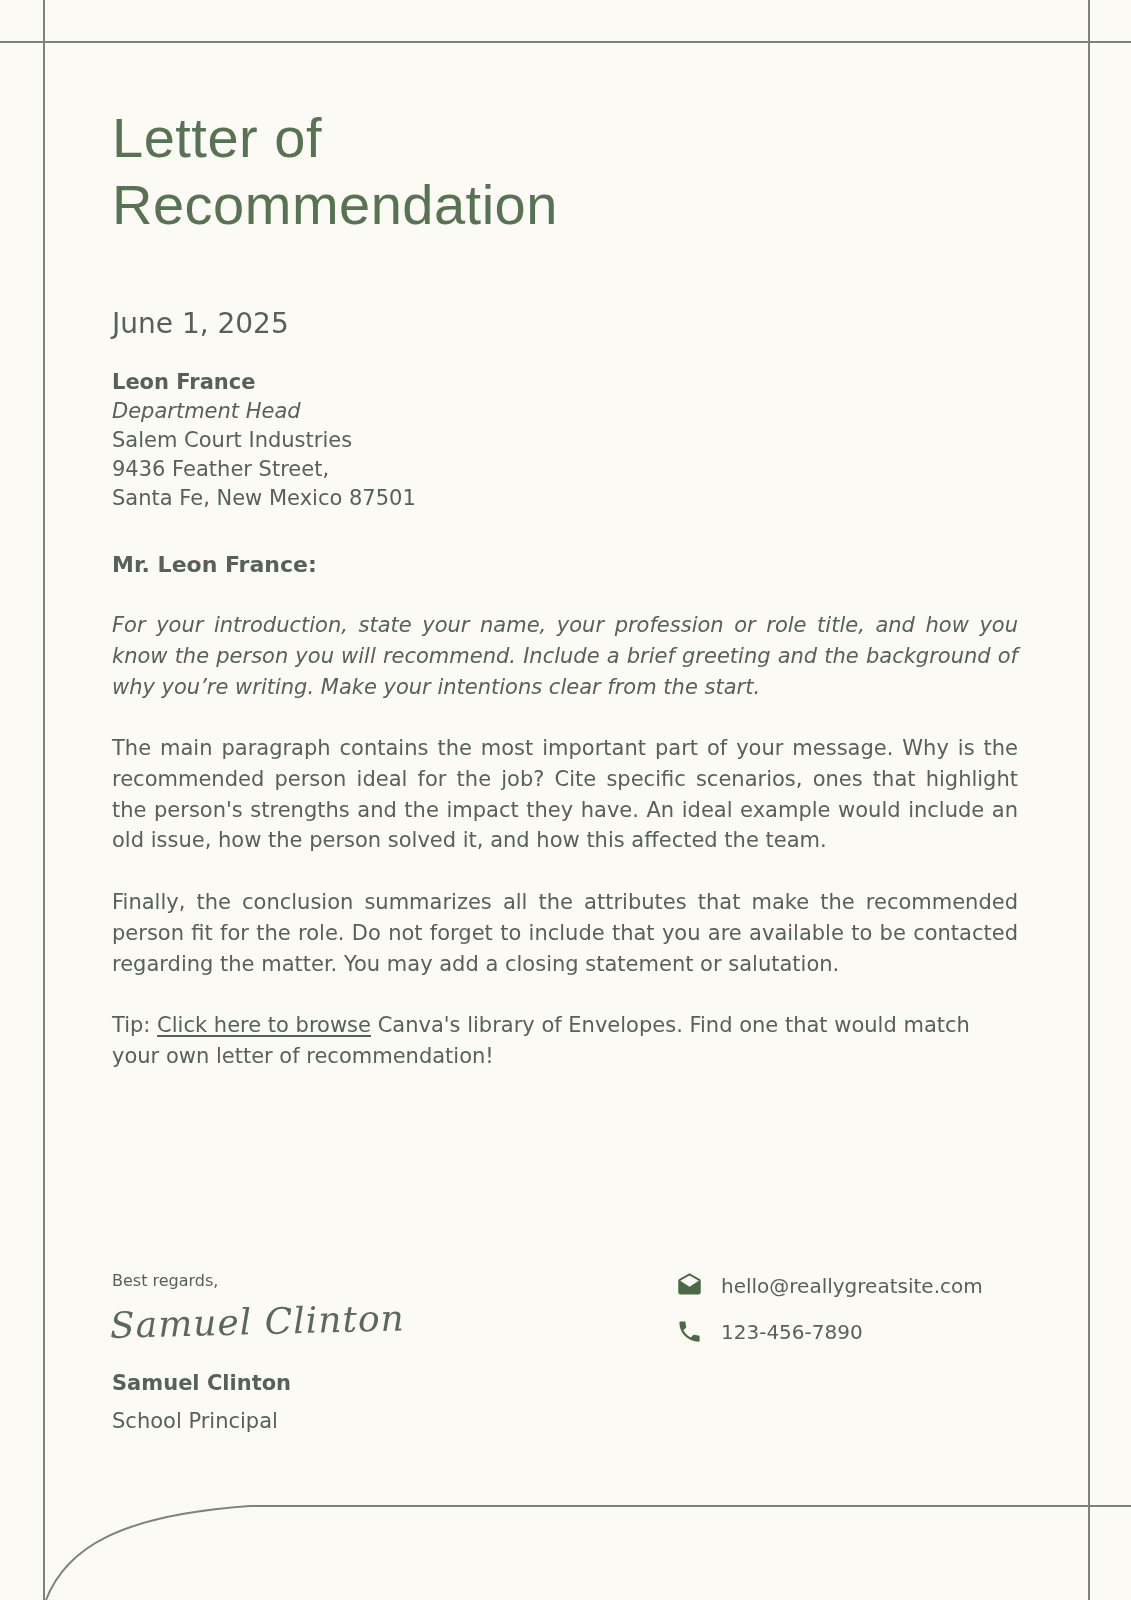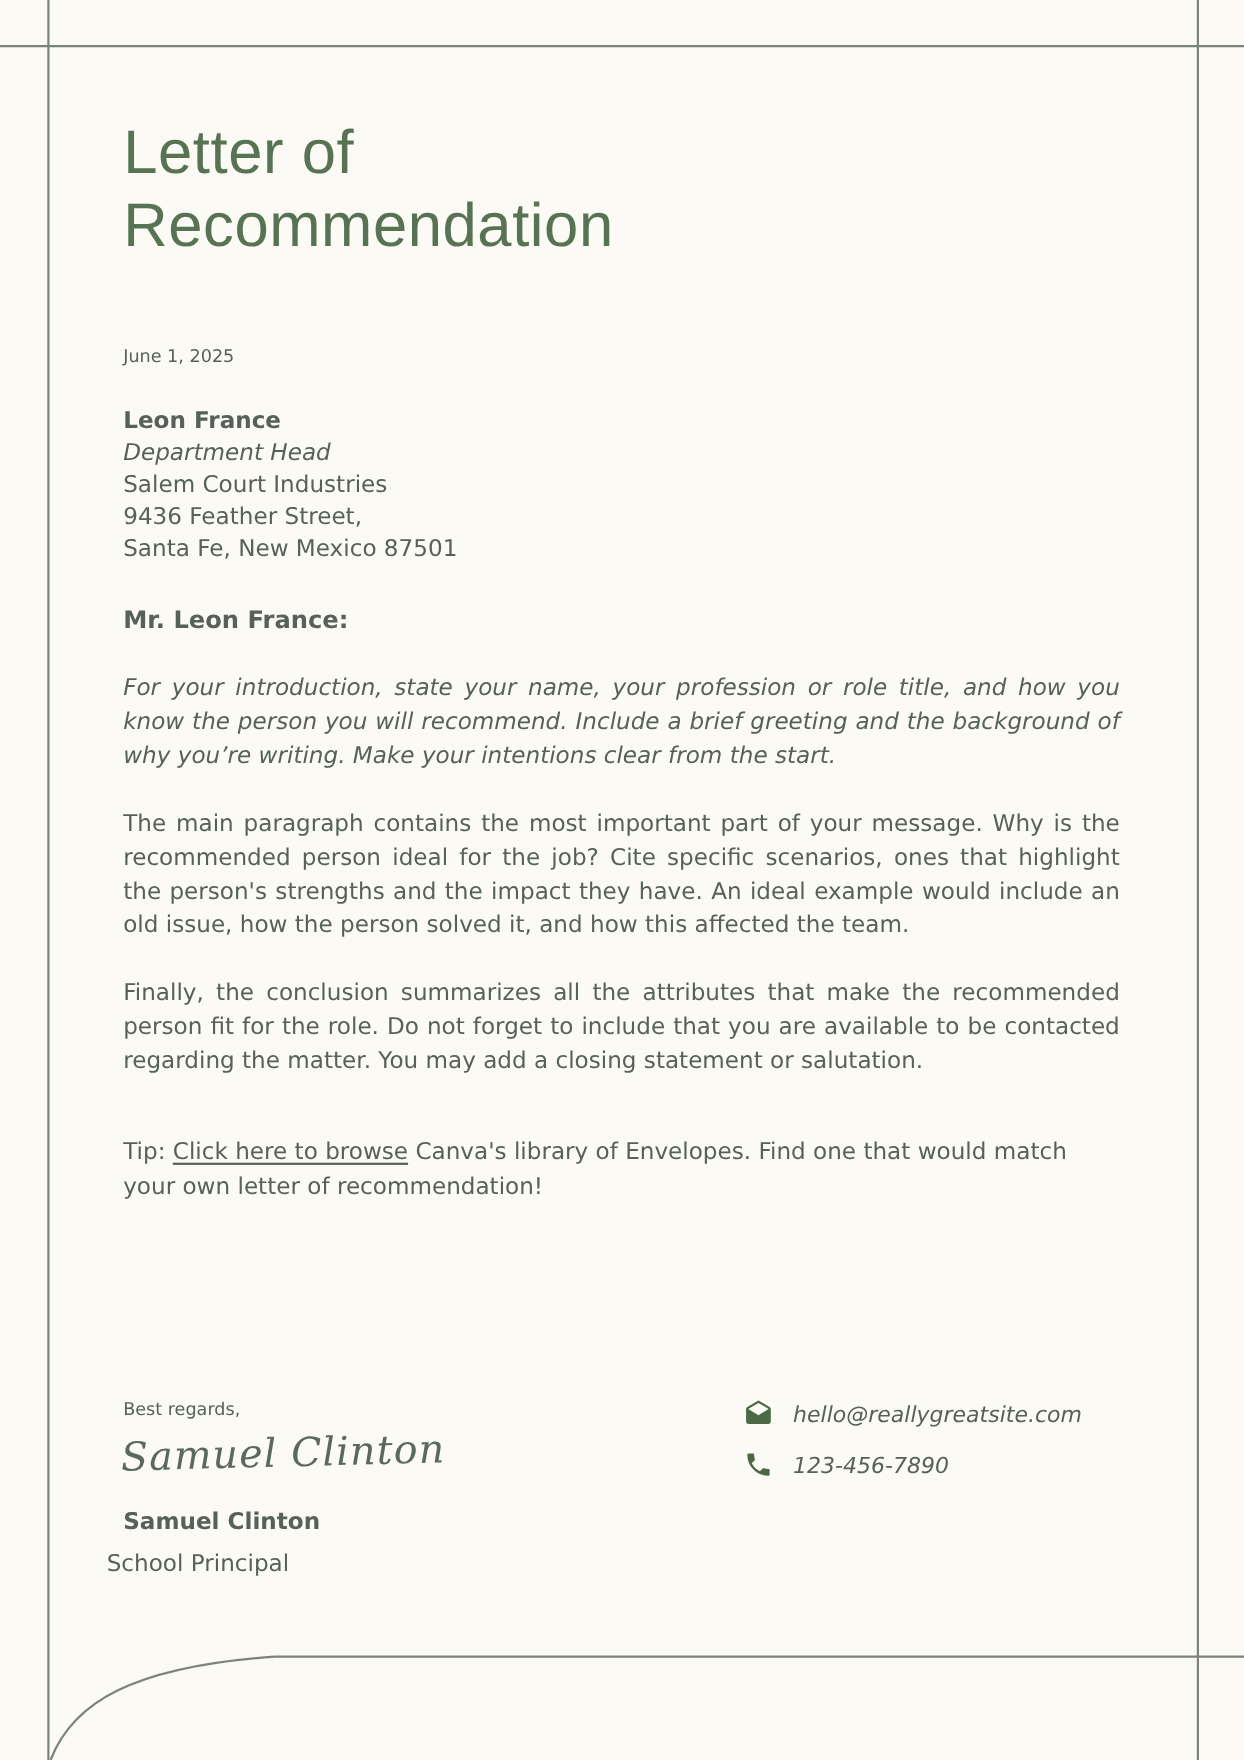--- a/index.html
+++ b/index.html
@@ -16,43 +16,43 @@
     font-family:"DejaVu Sans", sans-serif;color:var(--text);
   }
   .frame{position:absolute;left:0;top:0;z-index:0;}
   .abs{position:absolute;z-index:1;}
   .doc-title{
     left:112px;top:104px;width:640px;
     font-family:"Liberation Sans", sans-serif;
     font-weight:normal;font-size:56px;line-height:67px;
     color:var(--heading);letter-spacing:0.5px;
   }
-  .date-line{left:112px;top:310px;font-size:16px;line-height:28px;}
+  .date-line{left:112px;top:310px;font-size:28px;line-height:28px;}
   .recipient{left:112px;top:368px;font-size:21px;line-height:29px;}
   .recipient .name{font-weight:bold;}
   .recipient .title{font-style:italic;}
   .salutation{left:112px;top:550px;font-size:22px;line-height:30px;font-weight:bold;}
   .para{left:112px;width:906px;font-size:21px;line-height:30.8px;text-align:justify;}
   .p1{top:610px;font-style:italic;}
   .p2{top:733px;}
   .p3{top:887px;}
-  .tip{top:1010px;text-align:left;margin-top:22px;}
+  .tip{top:1010px;text-align:left;}
   .tip .link{text-decoration:underline;text-underline-offset:3px;cursor:pointer;}
   .regards{left:112px;top:1266px;font-size:16px;line-height:29px;}
   .signature{
     left:110px;top:1300px;width:420px;
     font-family:"DejaVu Serif", serif;font-style:italic;
     font-size:36px;line-height:52px;color:#5b695b;
     transform:rotate(-1.5deg);transform-origin:left center;
     letter-spacing:1px;
   }
   .signer-name{left:112px;top:1368px;font-size:21px;line-height:30px;font-weight:bold;}
-  .signer-title{left:97px;top:1406px;font-size:21px;line-height:30px;}
+  .signer-title{left:112px;top:1406px;font-size:21px;line-height:30px;}
   .contact{left:676px;top:1272px;width:360px;display:flex;flex-direction:column;gap:17px;}
-  .contact-row{display:flex;align-items:flex-start;gap:18px;font-style:italic;}
+  .contact-row{display:flex;align-items:flex-start;gap:18px;}
   .contact-row .ico{flex:0 0 27px;height:27px;margin-top:0px;}
   .contact-row .ico svg{width:27px;height:27px;display:block;fill:var(--icon);}
   .contact-row .val{font-size:20px;line-height:29px;padding-top:0px;}
 </style>
 </head>
 <body>
 
 <svg class="frame" width="1131" height="1600" viewBox="0 0 1131 1600">
   <line x1="0" y1="42" x2="1131" y2="42" stroke="#7b847a" stroke-width="2"></line>
   <line x1="44" y1="0" x2="44" y2="1600" stroke="#7b847a" stroke-width="2"></line>

